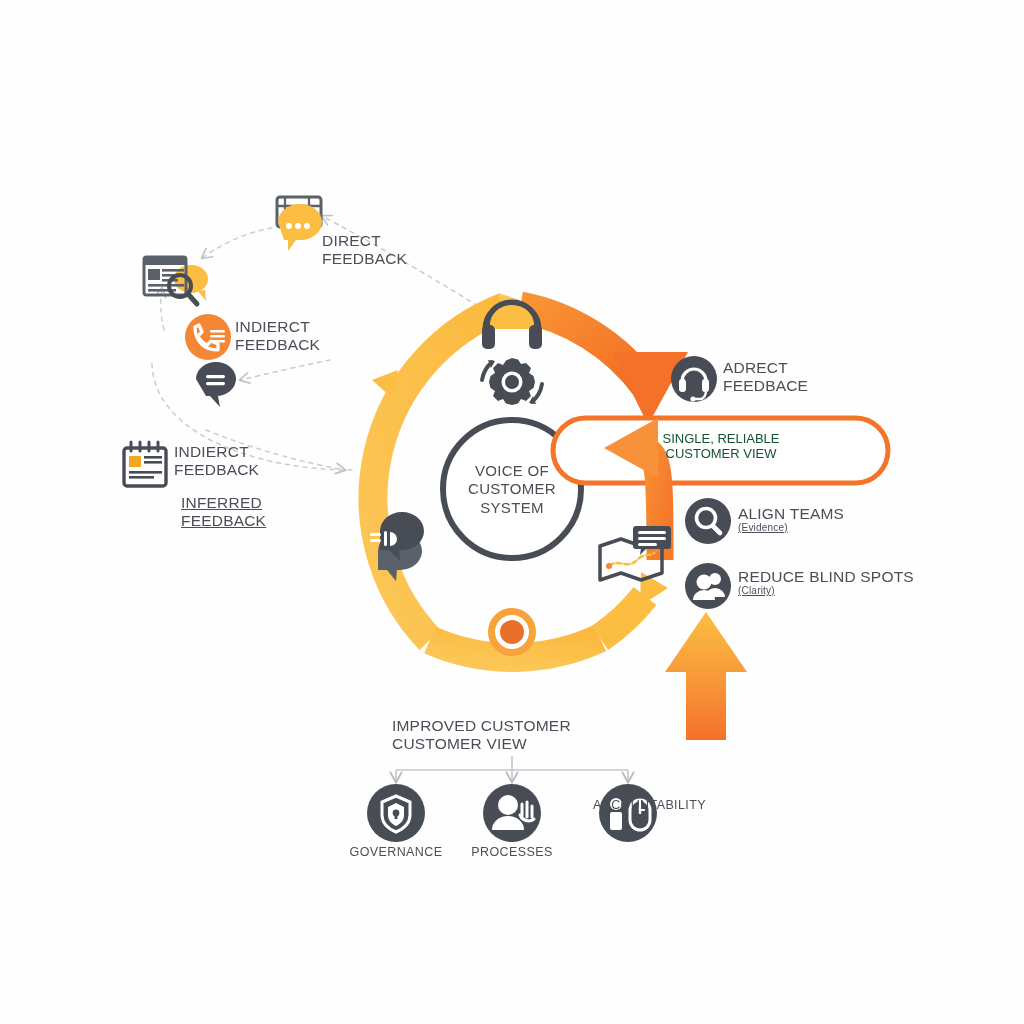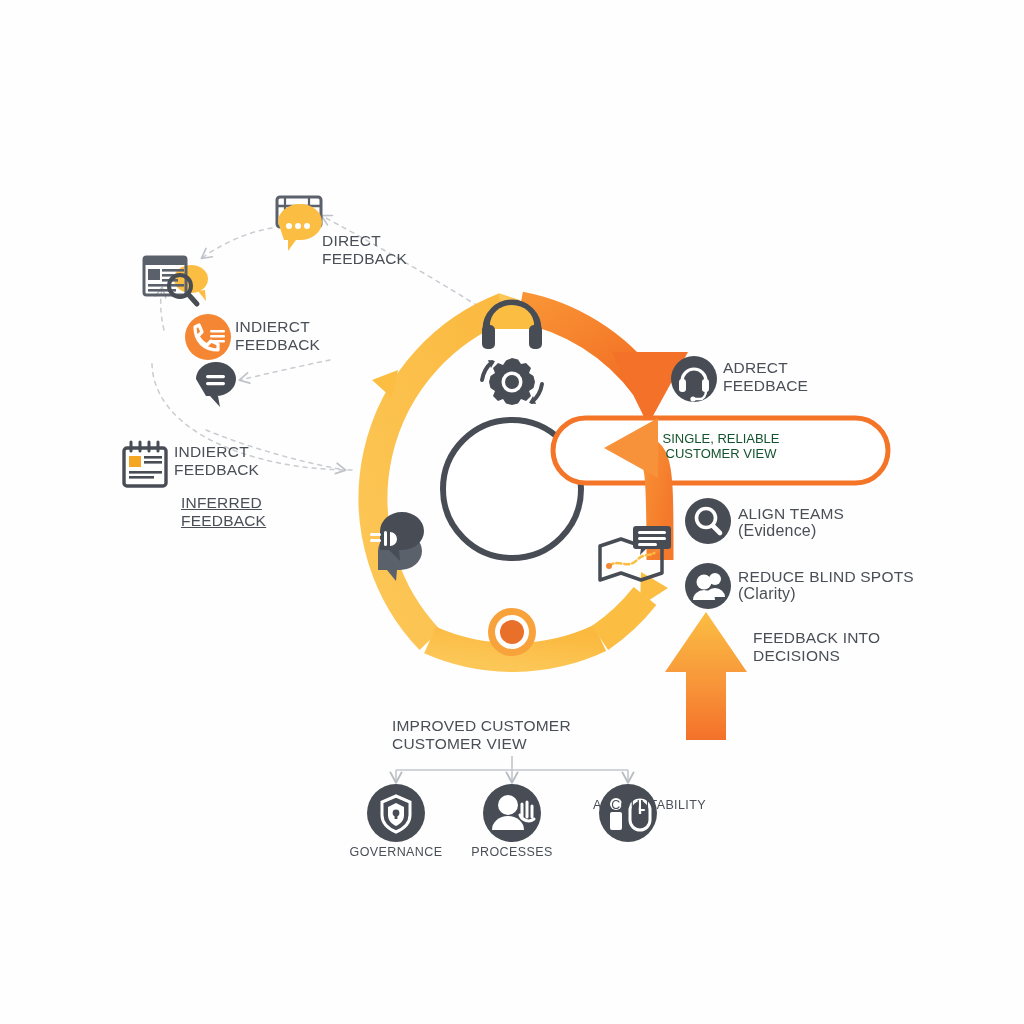--- a/index.html
+++ b/index.html
@@ -20,21 +20,21 @@
     pointer-events: none;
   }
   .lbl {
     position: absolute;
     color: #4a4f57;
     line-height: 1.14;
     white-space: pre-line;
     letter-spacing: 0.2px;
   }
   .lbl-caps { font-size: 15.5px; font-weight: 400; }
-  .lbl-sub  { font-size: 16px; }
+  .lbl-sub  { font-size: 10px; text-decoration: underline; }
   .lbl-center {
     text-align: center; font-size: 15px; color: #4a4f57;
     line-height: 1.22; letter-spacing: .3px;
   }
   .lbl-small { font-size: 12.5px; letter-spacing: .4px; }
   .pillText {
     position: absolute; text-align: center;
     font-size: 13px; color: #14532d; line-height: 1.18;
     white-space: pre-line;
   }
@@ -289,20 +289,23 @@
     <g transform="translate(628,813)">
       <circle r="29" fill="#474C55"></circle>
       <circle cx="-12" cy="-9" r="6" fill="#ffffff"></circle>
       <rect x="-18" y="-1" width="12" height="18" rx="2" fill="#ffffff"></rect>
       <rect x="2" y="-13" width="20" height="30" rx="10" fill="none" stroke="#ffffff" stroke-width="3"></rect>
       <line x1="12" y1="-13" x2="12" y2="1" stroke="#ffffff" stroke-width="2.4"></line>
       <path d="M12,-8 L12,-3 L16,-3" fill="none" stroke="#ffffff" stroke-width="2.2" stroke-linecap="round"></path>
     </g>
   </svg>
 
+  <div class="lbl lbl-center" style="left:452px; top:462px; width:120px;">VOICE OF
+CUSTOMER
+SYSTEM</div>
 
   <div class="lbl lbl-caps" style="left:322px; top:232px;">DIRECT
 FEEDBACK</div>
 
   <div class="lbl lbl-caps" style="left:235px; top:318px;">INDIERCT
 FEEDBACK</div>
 
   <div class="lbl lbl-caps" style="left:174px; top:443px;">INDIERCT
 FEEDBACK</div>
 
@@ -314,22 +317,20 @@
 
   <div class="lbl lbl-caps" style="left:738px; top:505px;">ALIGN TEAMS</div>
   <div class="lbl lbl-sub" style="left:738px; top:522px;">(Evidence)</div>
 
   <div class="lbl lbl-caps" style="left:738px; top:568px;">REDUCE BLIND SPOTS</div>
   <div class="lbl lbl-sub" style="left:738px; top:585px;">(Clarity)</div>
 
   <div class="pillText" style="left:596px; top:431px; width:250px;">SINGLE, RELIABLE
 CUSTOMER VIEW</div>
 
-  <div class="lbl lbl-caps" style="left:753px; top:629px;">FEEDBACK INTO
-DECISIONS</div>
 
   <div class="lbl lbl-caps" style="left:392px; top:717px; width:240px; ">IMPROVED CUSTOMER
 CUSTOMER VIEW</div>
 
   <div class="lbl lbl-small" style="left:326px; top:845px; width:140px; text-align:center;">GOVERNANCE</div>
   <div class="lbl lbl-small" style="left:442px; top:845px; width:140px; text-align:center;">PROCESSES</div>
   <div class="lbl lbl-small" style="left:556px; top:798px; width:150px; text-align:right;">ACCOUNTABILITY</div>
 
 </div>
 

